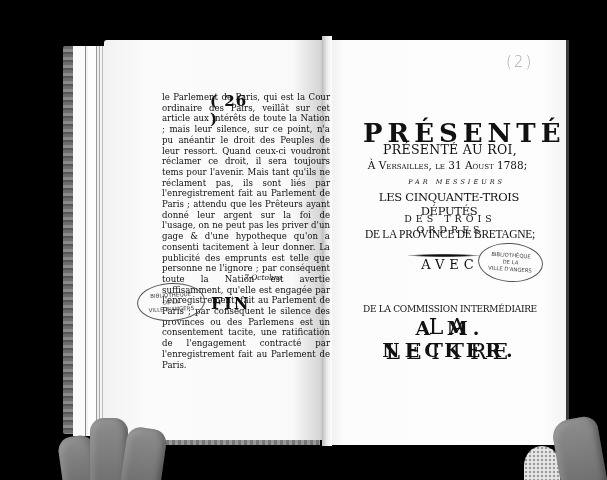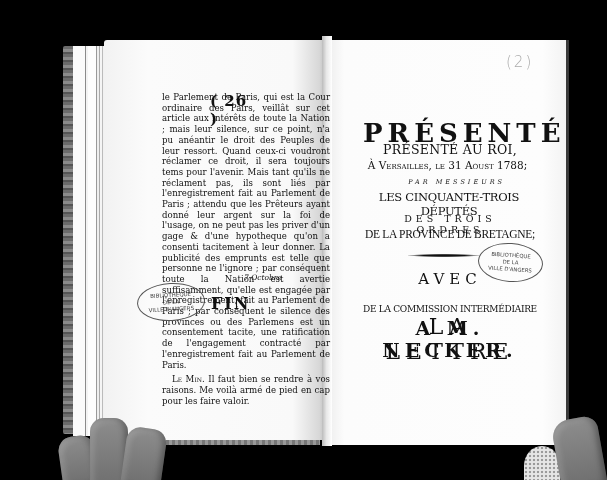--- a/index.html
+++ b/index.html
@@ -76,21 +76,21 @@
     .presente { top: 142px; font-size: 12.5px; letter-spacing: 0.3px; left: 370px; width: 160px; }
     .versailles { top: 159px; font-size: 10.5px; font-variant: small-caps; left: 355px; width: 185px; }
     .par-messieurs { top: 178px; font-size: 6.5px; font-style: italic; letter-spacing: 3px; left: 395px; width: 110px; text-align: right; }
     .cinquante { top: 190px; font-size: 11.5px; left: 350px; width: 198px; letter-spacing: -0.3px; }
     .trois-ordres { top: 213px; font-size: 9.5px; letter-spacing: 4px; left: 370px; width: 160px; }
     .province { top: 228px; font-size: 11.5px; left: 350px; width: 200px; letter-spacing: -0.3px; font-family: Liberation Serif, serif; }
     .rule {
       left: 408px; top: 254px; width: 72px; height: 3px;
       background: radial-gradient(ellipse at center, #111 40%, transparent 75%);
     }
-    .avec { top: 270px; font-size: 15px; letter-spacing: 5px; left: 380px; width: 140px; }
+    .avec { top: 257px; font-size: 13px; letter-spacing: 5px; left: 380px; width: 140px; }
     .la-lettre { top: 277px; font-size: 22px; letter-spacing: 6px; left: 375px; width: 150px; margin-top: 37px; }
     .commission { top: 304px; font-size: 9px; left: 360px; width: 180px; letter-spacing: -0.3px; font-variant: small-caps; }
     .necker { top: 317px; font-size: 19px; font-weight: bold; letter-spacing: 5px; left: 360px; width: 180px; }
 
     
     .glove {
       background: linear-gradient(180deg, #8d8d8d, #6e6e6e);
       border-radius: 14px 14px 0 0;
       box-shadow: inset -3px 0 6px rgba(0,0,0,0.35), inset 3px 3px 6px rgba(255,255,255,0.2);
     }
@@ -109,21 +109,20 @@
 <div class="abs cover-edge"></div>
 <div class="abs page-stack"></div>
 <div class="abs left-page"></div>
 <div class="abs page-bottom-edge"></div>
 <div class="abs right-page"></div>
 <div class="abs gutter"></div>
 
 <div class="abs page-number">( 26 )</div>
 <div class="abs body-text">
   <p>le Parlement de Paris, qui est la Cour ordinaire des Pairs, veillât sur cet article aux intérêts de toute la Nation ; mais leur silence, sur ce point, n'a pu anéantir le droit des Peuples de leur ressort. Quand ceux-ci voudront réclamer ce droit, il sera toujours tems pour l'avenir. Mais tant qu'ils ne réclament pas, ils sont liés par l'enregistrement fait au Parlement de Paris ; attendu que les Prêteurs ayant donné leur argent sur la foi de l'usage, on ne peut pas les priver d'un gage &amp; d'une hypotheque qu'on a consenti tacitement à leur donner. La publicité des emprunts est telle que personne ne l'ignore ; par conséquent toute la Nation est avertie suffisamment, qu'elle est engagée par l'enregistrement, fait au Parlement de Paris ; par conséquent le silence des provinces ou des Parlemens est un consentement tacite, une ratification de l'engagement contracté par l'enregistrement fait au Parlement de Paris.</p>
-  <p class="indent dialogue"><span class="speaker">Le Min.</span> <span>Il faut bien se rendre à vos raisons. Me voilà armé de pied en cap pour les faire valoir.</span></p>
 </div>
 <div class="abs catchword">7 Octobre</div>
 <div class="abs stamp stamp-left">
   <span>BIBLIOTHÈQUE</span>
   <span>DE LA</span>
   <span>VILLE D'ANGERS</span>
 </div>
 <div class="abs fin">FIN</div>
 
 <div class="abs ms-number">(2)</div>

